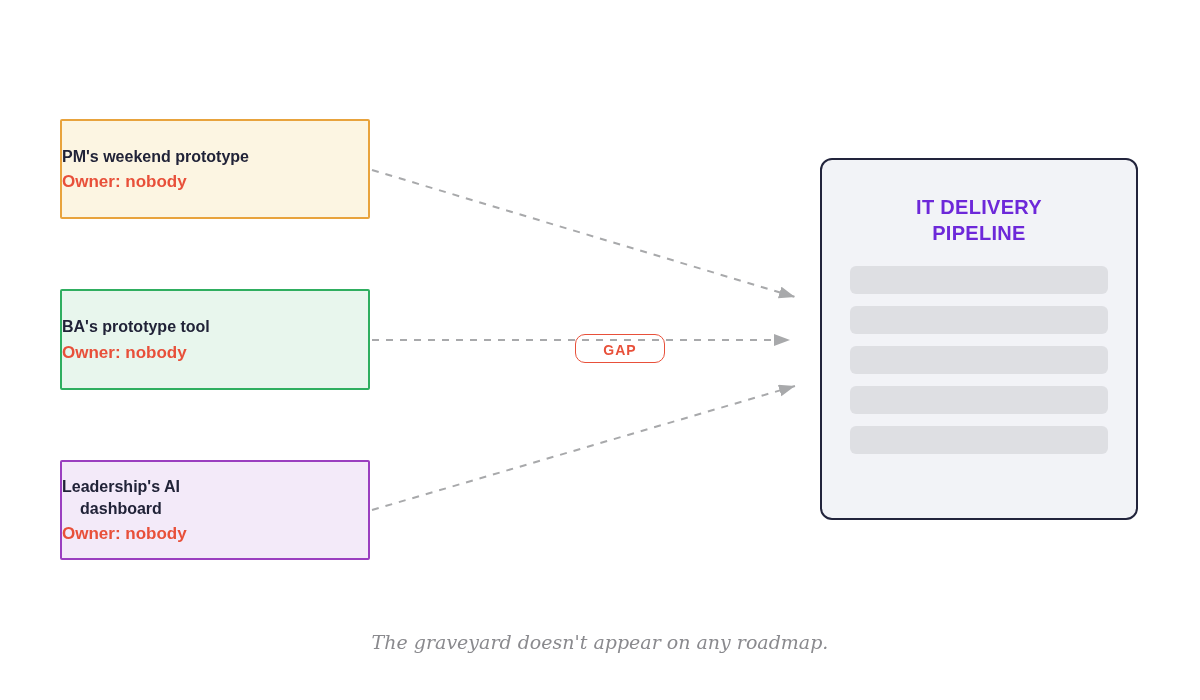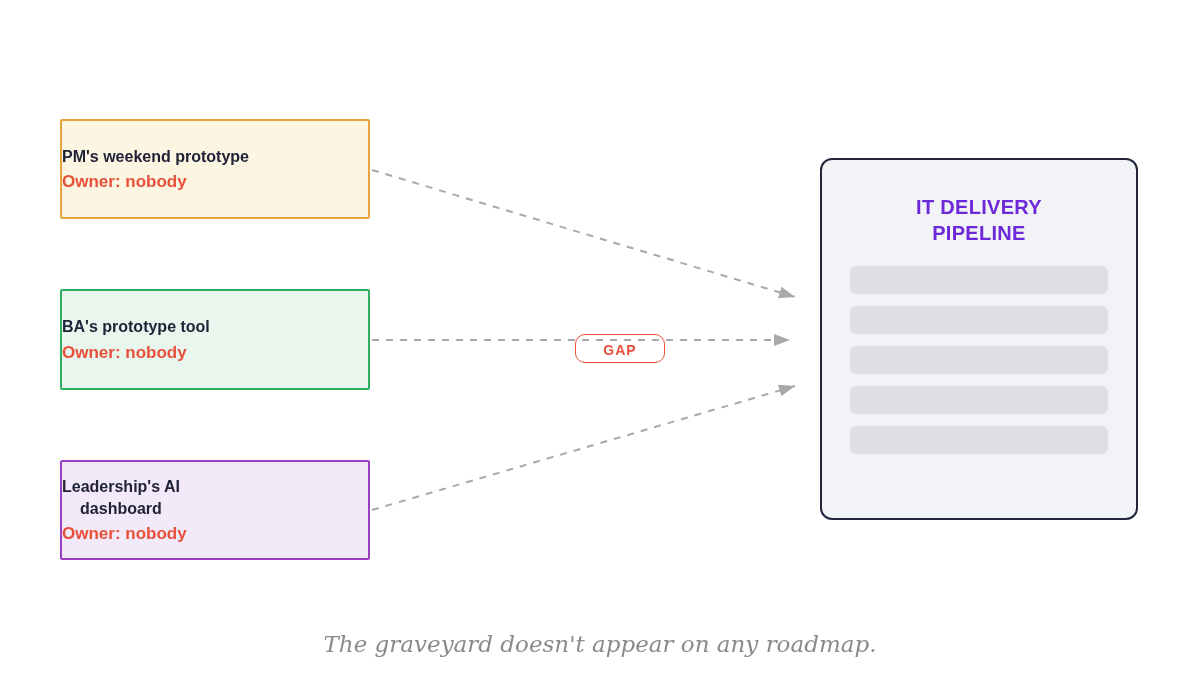--- a/index.html
+++ b/index.html
@@ -107,21 +107,21 @@
 
   
   .caption {
     position: absolute;
     left: 0;
     right: 0;
     top: 631px;
     text-align: center;
     font-family: "DejaVu Serif", "Liberation Serif", serif;
     font-style: italic;
-    font-size: 23px;
+    font-size: 19px;
     color: #8A8A8E;
   }
 </style>
 </head>
 <body>
 
 <div class="canvas">
 
   <div class="src-box src-0" style="background-color: rgb(252, 245, 226); border-color: rgb(232, 163, 61);">
     <div class="src-title">PM's weekend prototype</div>

